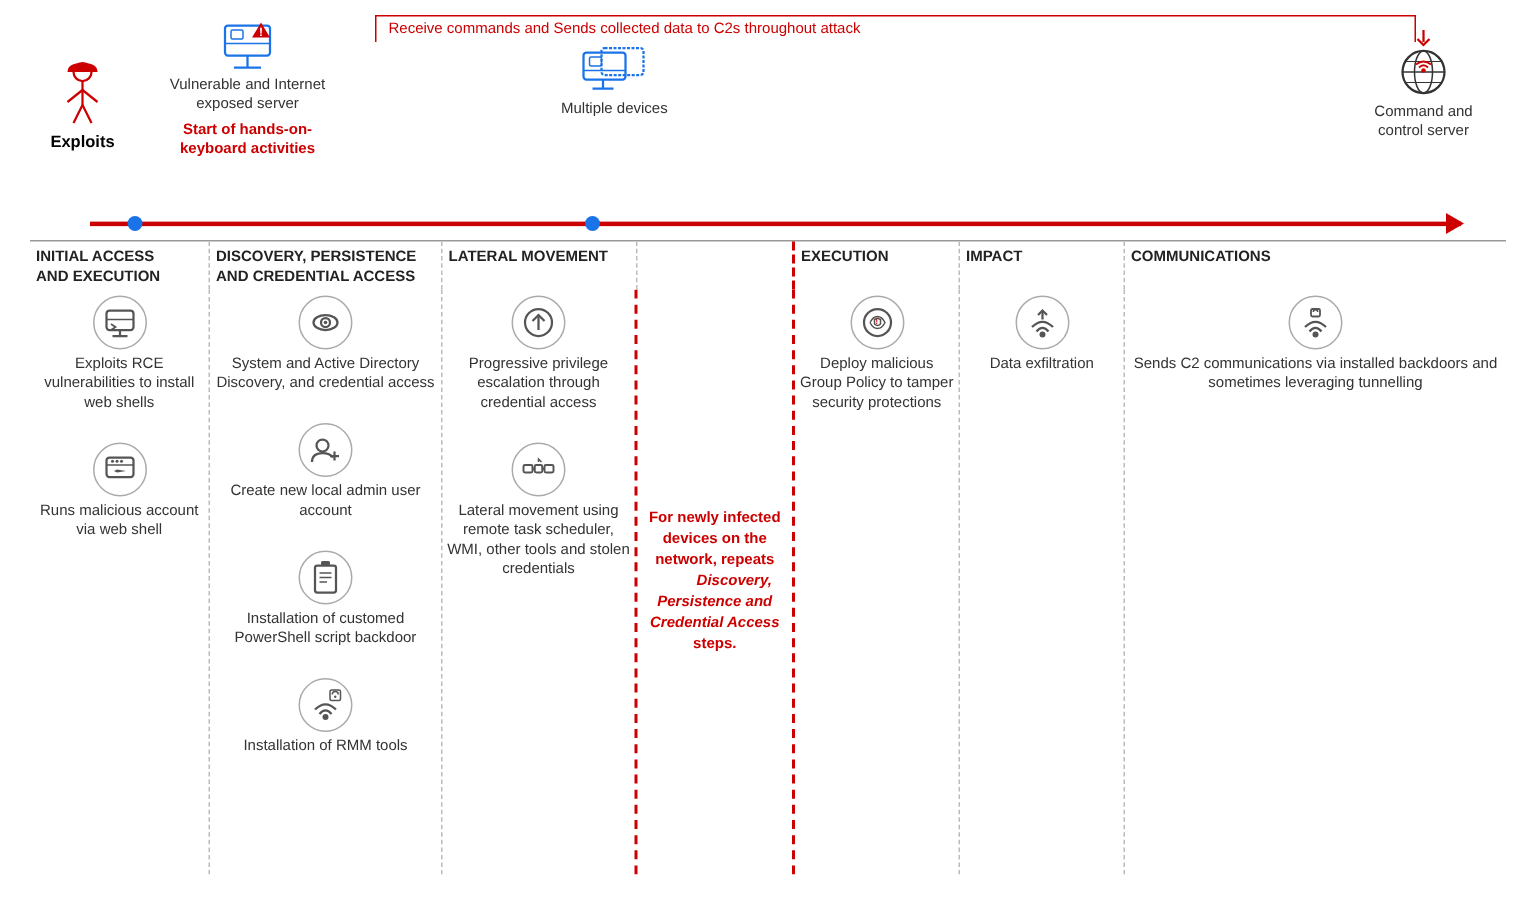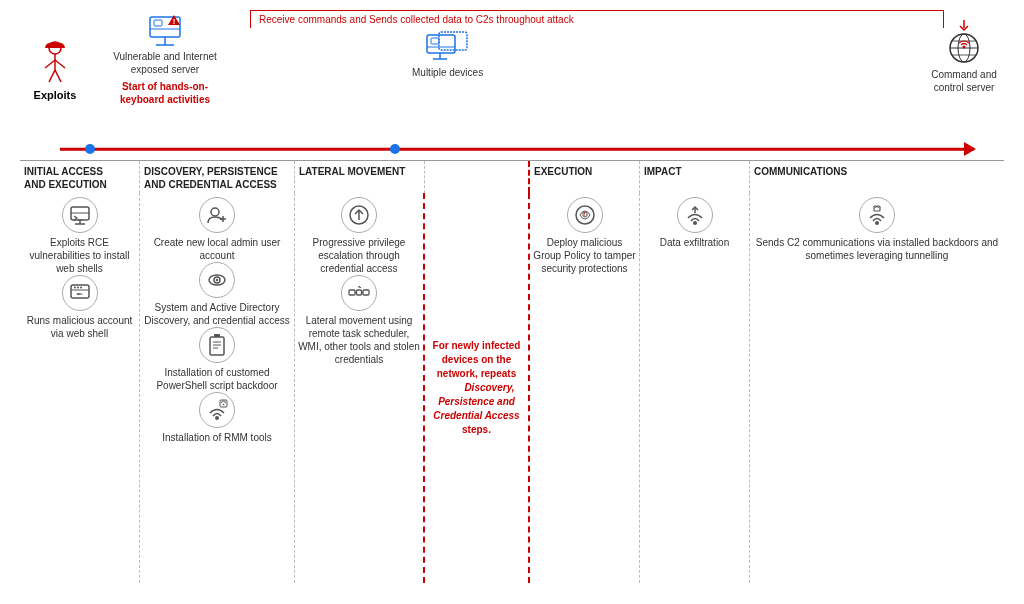--- a/index.html
+++ b/index.html
@@ -75,39 +75,39 @@
       right: 70px;
       border: 1.5px solid #c00;
       border-bottom: none;
       padding: 3px 8px;
       font-size: 10px;
       color: #c00;
     }
     .multiple-devices-block {
       position: absolute;
       top: 20px;
-      left: 392px;
+      left: 354px;
       display: flex;
       flex-direction: column;
       align-items: center;
     }
     .devices-icon {
       width: 45px;
       height: 35px;
     }
     .devices-label {
       font-size: 10px;
       text-align: center;
       color: #333;
       margin-top: 2px;
     }
     .c2-server-block {
       position: absolute;
       top: 10px;
-      right: 10px;
+      right: 25px;
       display: flex;
       flex-direction: column;
       align-items: center;
       width: 80px;
     }
     .c2-server-icon {
       width: 45px;
       height: 45px;
     }
     .c2-server-label {
@@ -174,21 +174,21 @@
       display: flex;
       margin: 0 10px;
       flex: 1;
     }
     .col {
       display: flex;
       flex-direction: column;
       align-items: center;
       padding: 4px 2px;
       border-right: 1px dashed #bbb;
-      gap: 0;
+      gap: 20px;
     }
     .col:last-child { border-right: none; }
     
     .col-item {
       display: flex;
       flex-direction: column;
       align-items: center;
       text-align: center;
       width: 100%;
     }
@@ -342,38 +342,38 @@
           </svg>
         </div>
         <div class="item-label">Runs malicious account via web shell</div>
       </div>
     </div>
 
     <div class="col" style="width:155px; min-width:155px;">
       <div class="col-item">
         <div class="item-icon-circle">
           <svg width="22" height="22" viewBox="0 0 22 22">
+            <ellipse cx="11" cy="11" rx="8" ry="5" fill="none" stroke="#555" stroke-width="1.5"></ellipse>
+            <circle cx="11" cy="11" r="3" fill="none" stroke="#555" stroke-width="1.5"></circle>
+            <circle cx="11" cy="11" r="1.2" fill="#555"></circle>
+          </svg>
+        </div>
+        <div class="item-label">System and Active Directory Discovery, and credential access</div>
+      </div>
+
+      <div class="col-item">
+        <div class="item-icon-circle">
+          <svg width="22" height="22" viewBox="0 0 22 22">
             <circle cx="9" cy="8" r="4" fill="none" stroke="#555" stroke-width="1.5"></circle>
             <path d="M2 19 Q2 13 9 13 Q14 13 16 16" fill="none" stroke="#555" stroke-width="1.5"></path>
             <line x1="17" y1="12" x2="17" y2="18" stroke="#555" stroke-width="1.5"></line>
             <line x1="14" y1="15" x2="20" y2="15" stroke="#555" stroke-width="1.5"></line>
           </svg>
         </div>
         <div class="item-label">Create new local admin user account</div>
-      </div>
-
-      <div class="col-item">
-        <div class="item-icon-circle">
-          <svg width="22" height="22" viewBox="0 0 22 22">
-            <ellipse cx="11" cy="11" rx="8" ry="5" fill="none" stroke="#555" stroke-width="1.5"></ellipse>
-            <circle cx="11" cy="11" r="3" fill="none" stroke="#555" stroke-width="1.5"></circle>
-            <circle cx="11" cy="11" r="1.2" fill="#555"></circle>
-          </svg>
-        </div>
-        <div class="item-label">System and Active Directory Discovery, and credential access</div>
       </div>
 
       <div class="col-item">
         <div class="item-icon-circle">
           <svg width="22" height="22" viewBox="0 0 22 22">
             <rect x="4" y="3" width="14" height="18" rx="1.5" fill="none" stroke="#555" stroke-width="1.5"></rect>
             <line x1="7" y1="8" x2="15" y2="8" stroke="#555" stroke-width="1"></line>
             <line x1="7" y1="11" x2="15" y2="11" stroke="#555" stroke-width="1"></line>
             <line x1="7" y1="14" x2="12" y2="14" stroke="#555" stroke-width="1"></line>
             <rect x="8" y="0" width="6" height="3" rx="1" fill="#555"></rect>

